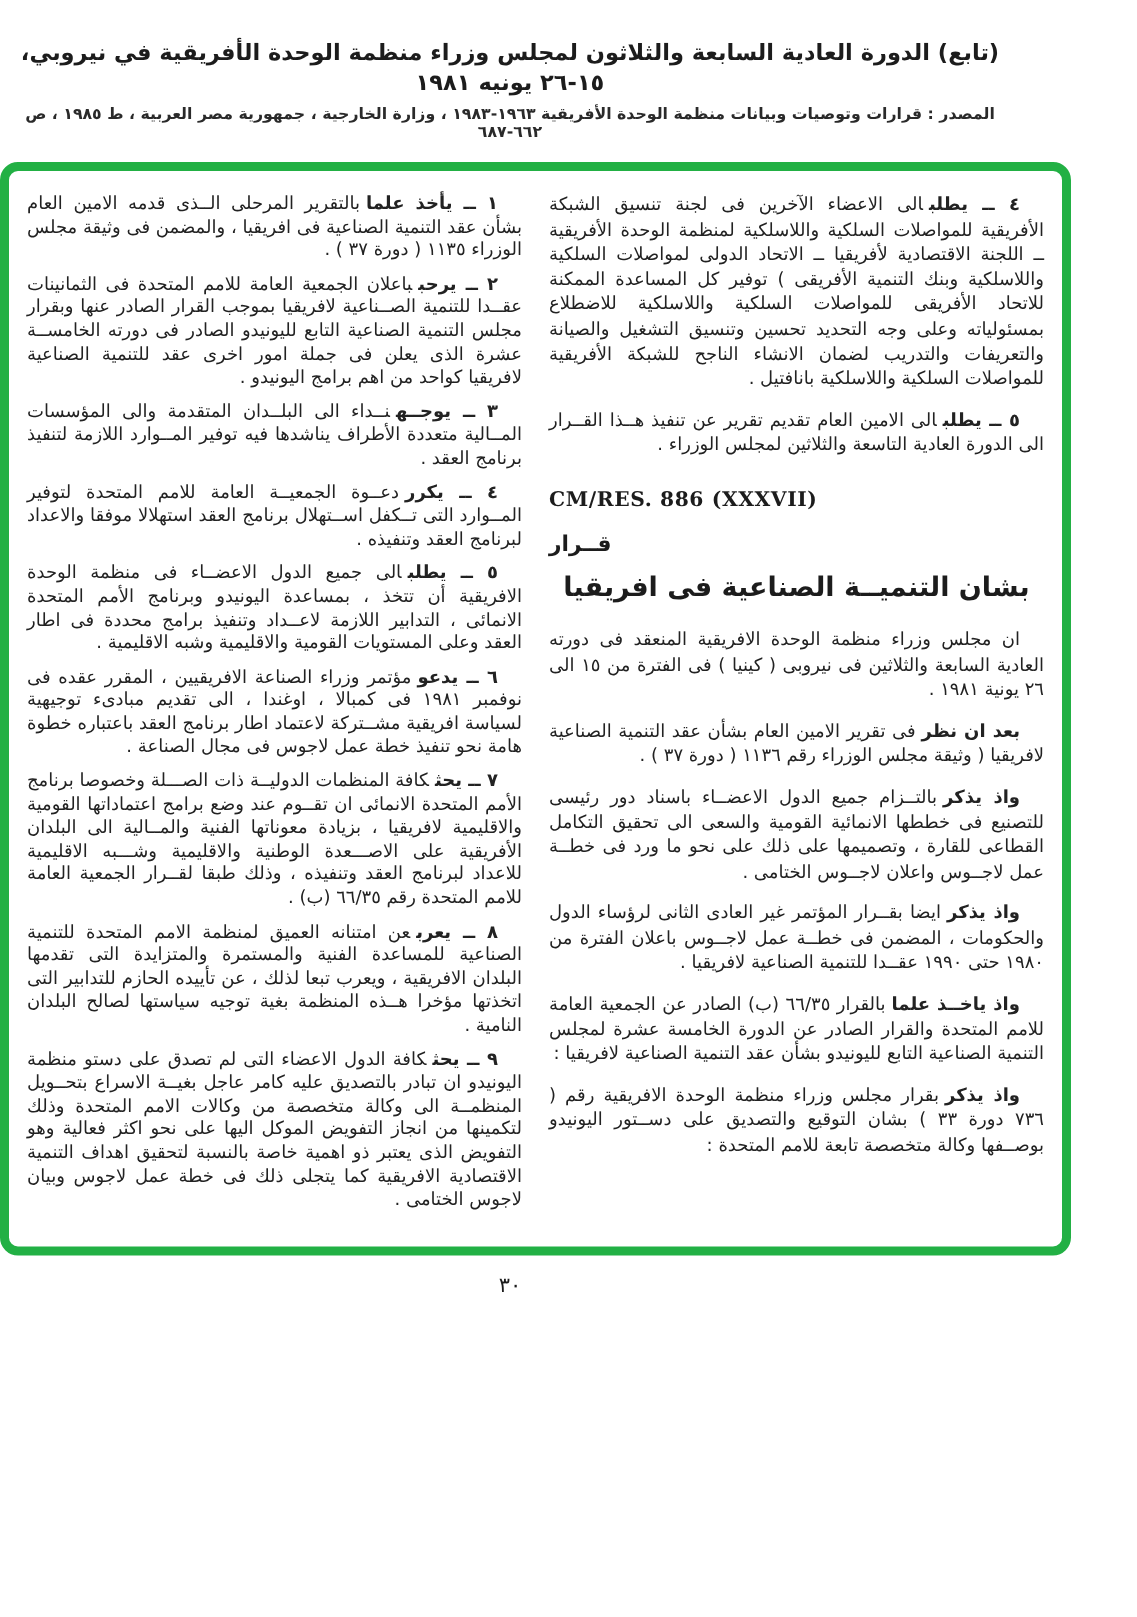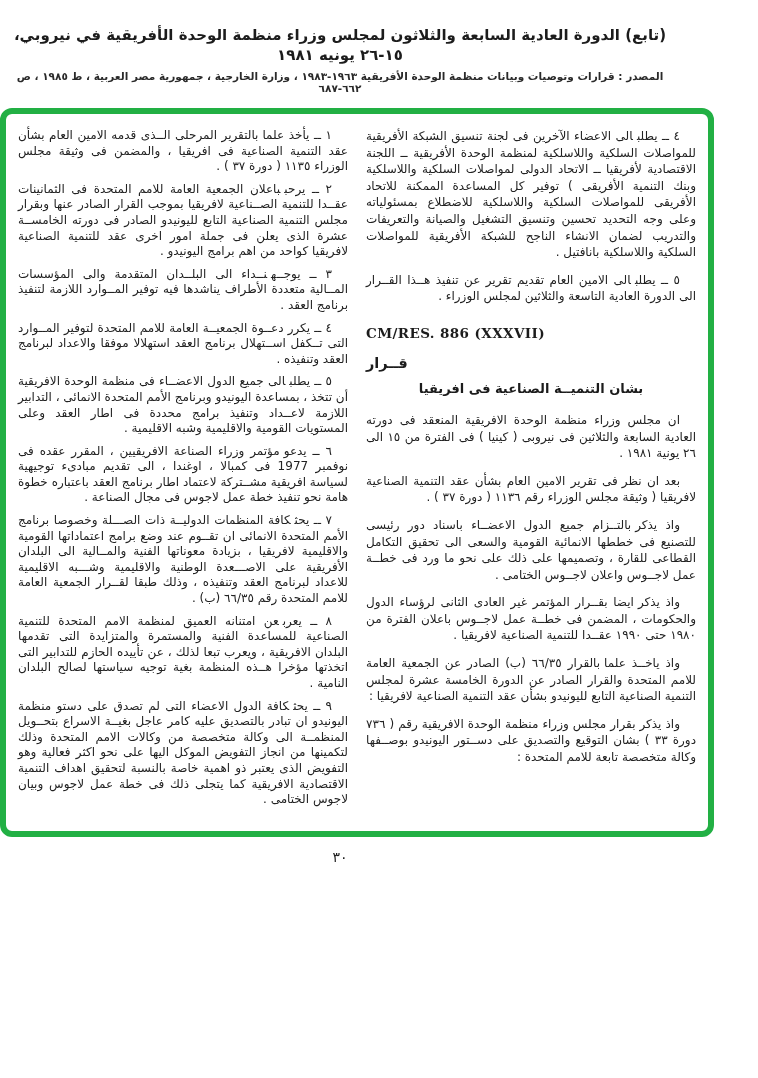--- a/index.html
+++ b/index.html
@@ -40,35 +40,35 @@
   .col { width: 50%; direction: rtl; text-align: justify; }
 
   p.para {
     margin: 0 0 9px 0;
     font-size: 12px;
     text-indent: 16px;
     color: #222222;
   }
   .col-right p.para { line-height: 16.6px; margin-bottom: 11px; }
   .col-left  p.para { line-height: 15.6px; margin-bottom: 7px; }
-  .lead { font-weight: normal; margin-inline-end: 4px; }
+  .lead { font-weight: bold; margin-inline-end: 4px; }
 
   .doc-ref {
     direction: ltr; text-align: left;
     font-family: "DejaVu Serif", serif;
     font-size: 13.5px; font-weight: 600;
     letter-spacing: 0.4px;
     margin: 20px 0 14px 0;
   }
   .res-title {
     text-align: left; font-weight: bold; font-size: 14.5px;
     margin: 6px 0 10px 0; letter-spacing: 1px;
   }
   .res-subtitle {
-    text-align: center; font-weight: bold; font-size: 13px;
+    text-align: center; font-weight: bold; font-size: 18px;
     margin: 0 0 16px 0;
   }
 
   
   .page-number {
     text-align: center; font-weight: normal; font-size: 14px;
     margin-top: 12px; direction: rtl;
   }
 </style>
 </head>
@@ -141,21 +141,21 @@
 
         <p class="para">
           <span class="lead">٤ ــ يكرر</span><span>دعــوة الجمعيــة العامة للامم المتحدة لتوفير المــوارد التى تــكفل اســتهلال برنامج العقد استهلالا موفقا والاعداد لبرنامج العقد وتنفيذه .</span>
         </p>
 
         <p class="para">
           <span class="lead">٥ ــ يطلب</span><span>الى جميع الدول الاعضــاء فى منظمة الوحدة الافريقية أن تتخذ ، بمساعدة اليونيدو وبرنامج الأمم المتحدة الانمائى ، التدابير اللازمة لاعــداد وتنفيذ برامج محددة فى اطار العقد وعلى المستويات القومية والاقليمية وشبه الاقليمية .</span>
         </p>
 
         <p class="para">
-          <span class="lead">٦ ــ يدعو</span><span>مؤتمر وزراء الصناعة الافريقيين ، المقرر عقده فى نوفمبر 1977 فى كمبالا ، اوغندا ، الى تقديم مبادىء توجيهية لسياسة افريقية مشــتركة لاعتماد اطار برنامج العقد باعتباره خطوة هامة نحو تنفيذ خطة عمل لاجوس فى مجال الصناعة .</span>
+          <span class="lead">٦ ــ يدعو</span><span>مؤتمر وزراء الصناعة الافريقيين ، المقرر عقده فى نوفمبر ١٩٨١ فى كمبالا ، اوغندا ، الى تقديم مبادىء توجيهية لسياسة افريقية مشــتركة لاعتماد اطار برنامج العقد باعتباره خطوة هامة نحو تنفيذ خطة عمل لاجوس فى مجال الصناعة .</span>
         </p>
 
         <p class="para">
           <span class="lead">٧ ــ يحث</span><span>كافة المنظمات الدوليــة ذات الصـــلة وخصوصا برنامج الأمم المتحدة الانمائى ان تقــوم عند وضع برامج اعتماداتها القومية والاقليمية لافريقيا ، بزيادة معوناتها الفنية والمــالية الى البلدان الأفريقية على الاصـــعدة الوطنية والاقليمية وشـــبه الاقليمية للاعداد لبرنامج العقد وتنفيذه ، وذلك طبقا لقــرار الجمعية العامة للامم المتحدة رقم ٦٦/٣٥ (ب) .</span>
         </p>
 
         <p class="para">
           <span class="lead">٨ ــ يعرب</span><span>عن امتنانه العميق لمنظمة الامم المتحدة للتنمية الصناعية للمساعدة الفنية والمستمرة والمتزايدة التى تقدمها البلدان الافريقية ، ويعرب تبعا لذلك ، عن تأييده الحازم للتدابير التى اتخذتها مؤخرا هــذه المنظمة بغية توجيه سياستها لصالح البلدان النامية .</span>
         </p>
 

